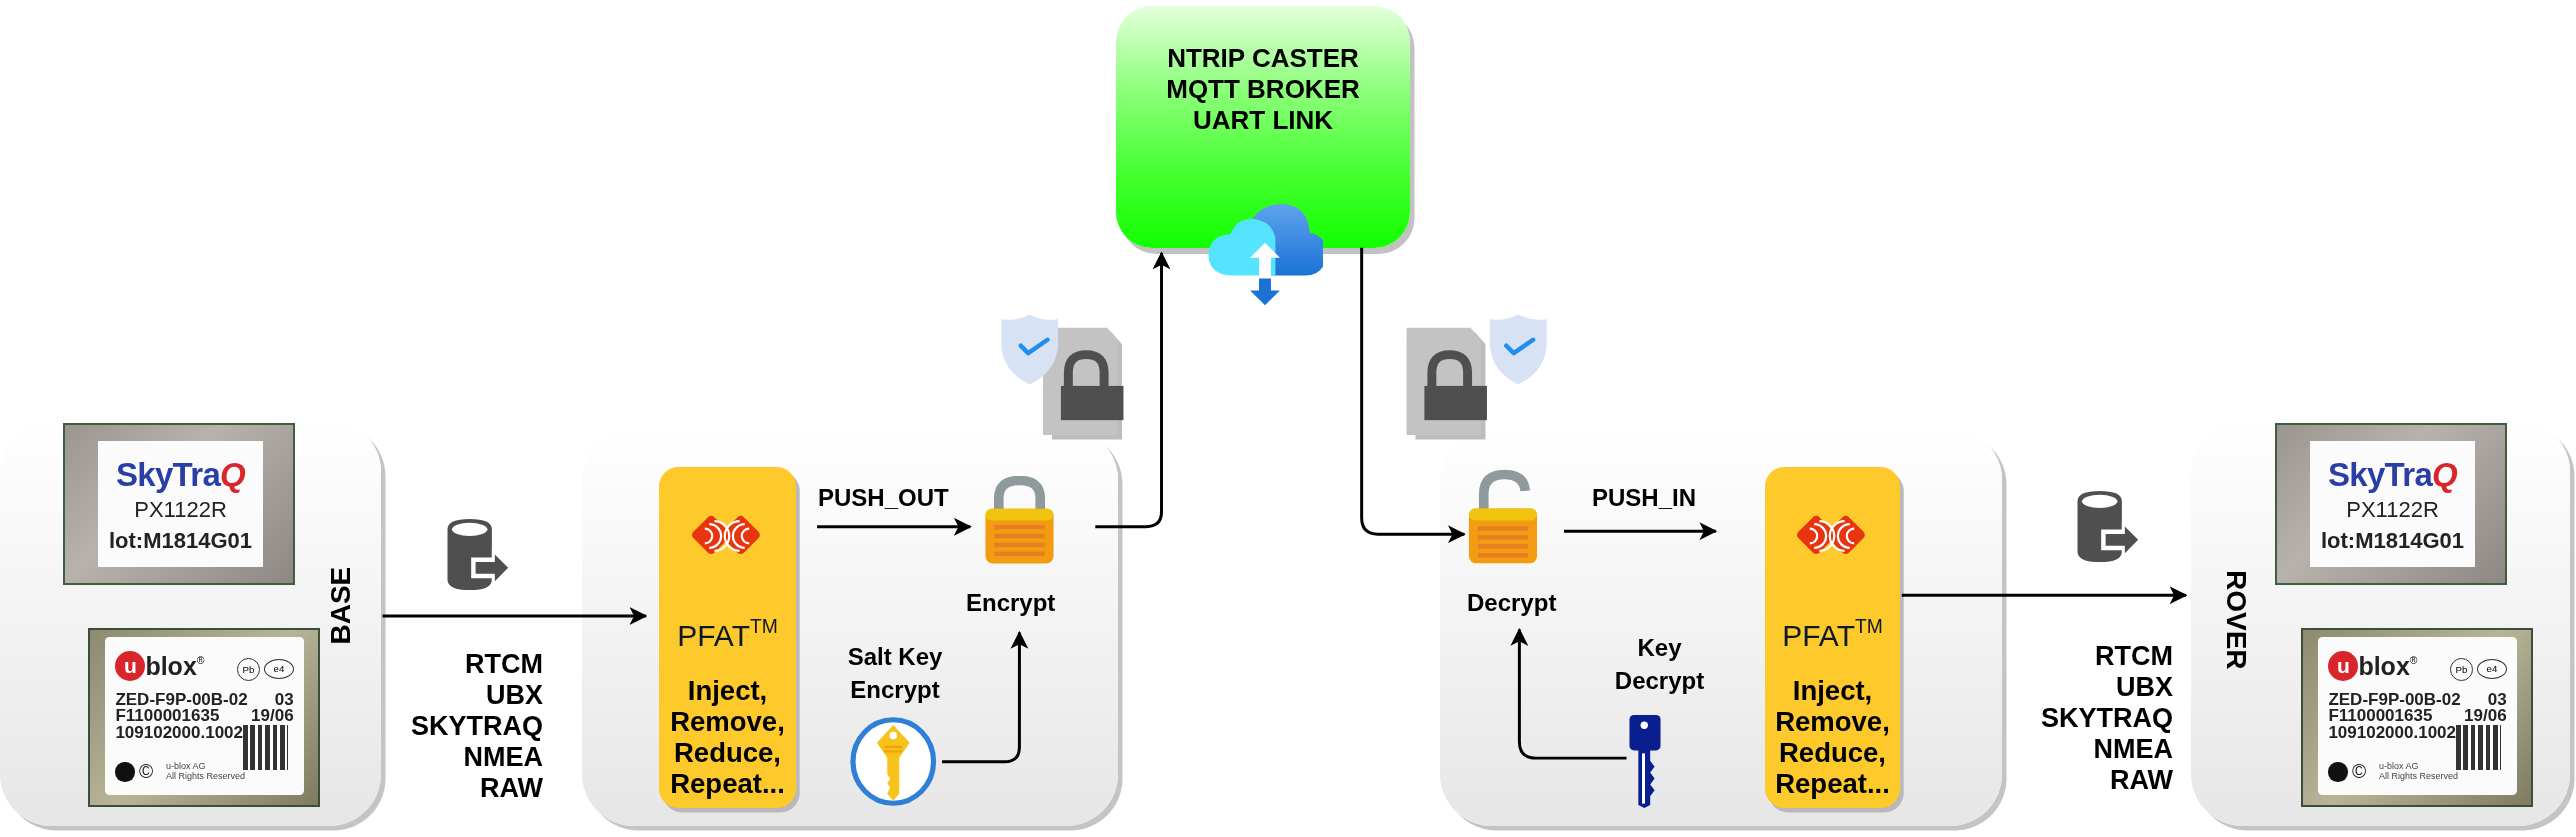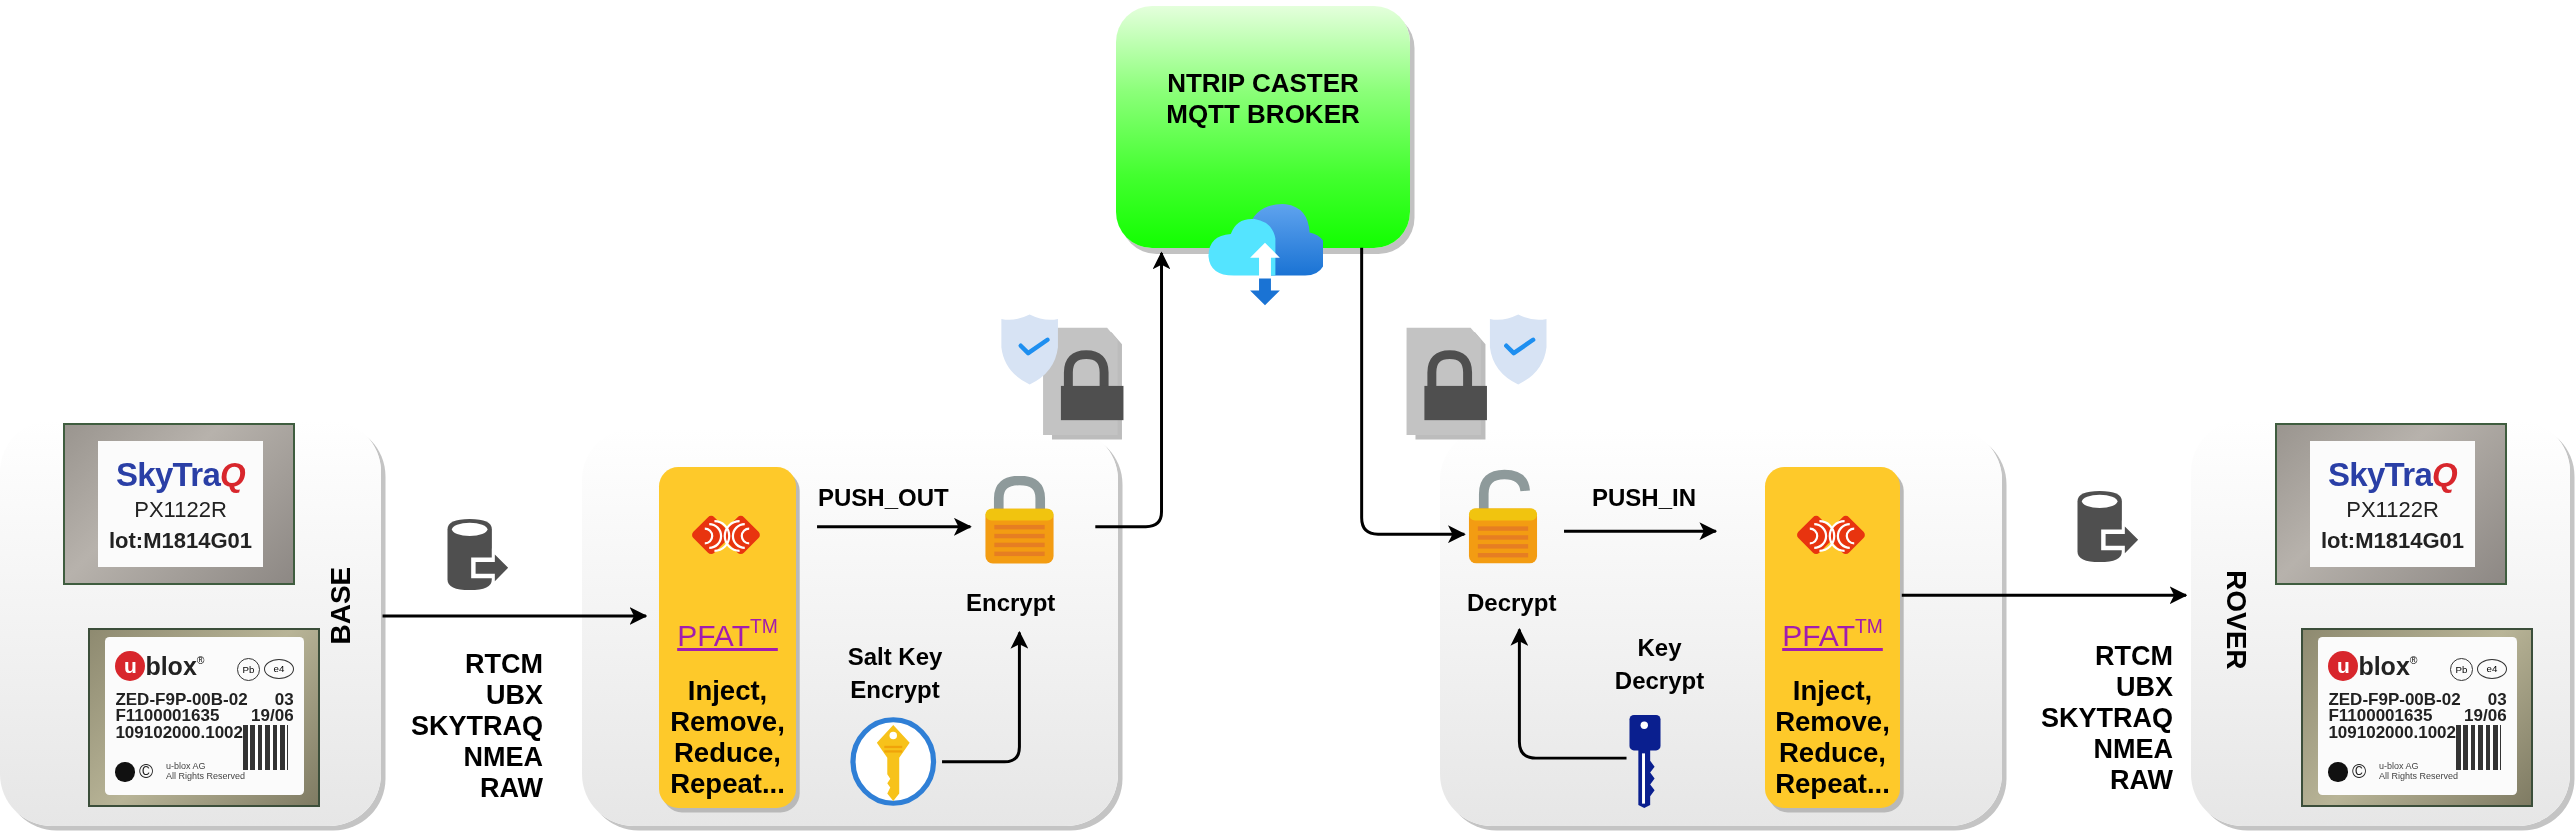--- a/index.html
+++ b/index.html
@@ -33,21 +33,21 @@
   .skytraq-logo { color: #2a3fa6; font-weight: bold; font-size: 33px; letter-spacing: -0.7px; }
   .skytraq-logo .q { color: #d8262c; font-style: italic; }
   .chip-line { color: #222; font-size: 22px; }
   .ublox-line { color: #222; font-weight: bold; font-size: 18.6px; line-height: 22px; white-space: pre; }
   .vtext { position: absolute; font-weight: bold; font-size: 28px; color: #000; white-space: nowrap; }
   .formats { position: absolute; font-weight: bold; font-size: 27px; line-height: 31px; text-align: right; color:#000; }
   .pfat {
     position: absolute; background: #fec92a; border-radius: 19.3px;
     box-shadow: 3.7px 4.5px 0 #b9b9b9;
   }
-  .pfat-title { position:absolute; left:0; right:0; text-align:center; font-size: 30px; color:#a21caf;text-decoration:underline; }
+  .pfat-title { position:absolute; left:0; right:0; text-align:center; font-size: 30px; color:#0f172a; }
   .pfat-title sup { font-size: 19.3px; vertical-align: 13.4px; }
   .pfat-list { position:absolute; left:0; right:0; text-align:center; font-size: 27.5px; line-height: 31px; font-weight:bold; color:#000; }
   .lbl { position: absolute; font-weight: bold; font-size: 24px; color: #000; white-space: nowrap; }
   .green-box {
     position: absolute; border-radius: 36px;
     background: linear-gradient(180deg, #e4ffdc 0%, #8cff7a 35%, #43ff2f 70%, #12ff00 100%);
     box-shadow: 4.5px 6px 0 #c2c2c2;
   }
   .green-text { position:absolute; left:0; right:0; text-align:center; font-weight:bold; font-size: 26px; line-height: 31px; color:#000; }
   svg.overlay { position:absolute; left:0; top:0; }
@@ -155,23 +155,24 @@
   <path d="M96 34 L182 34 L196 50 L196 178 L102 178 L102 40 Z" fill="#bcbcbc"></path>
   <path d="M90 28 L176 28 L190 44 L190 172 L90 172 Z" fill="#c3c3c3"></path>
   <path d="M124 112 L124 88 Q124 64 148 64 Q172 64 172 88 L172 112" fill="none" stroke="#4f4f4f" stroke-width="12"></path>
   <rect x="116" y="110" width="86" height="0" fill="#4f4f4f"></rect>
   <rect x="114" y="106" width="84" height="46" fill="#4f4f4f"></rect>
   <path d="M36 10 Q56 20 74 16 L74 54 Q70 88 36 104 Q2 88 -2 54 L-2 16 Q16 20 36 10 Z" transform="translate(36 0)" fill="#d7e3f4"></path>
   <path d="M60 52 L70 62 L96 44" fill="none" stroke="#1e8ff0" stroke-width="6" stroke-linecap="round" stroke-linejoin="round"></path>
 </svg>
 
 <div class="green-box" style="left:1116px;top:6px;width:294px;height:242px;">
-  <div class="green-text" style="top:62px;">
+  <div class="green-text" style="top:37px;">
     <div>NTRIP CASTER</div>
     <div>MQTT BROKER</div>
+    <div>UART LINK</div>
   </div>
 </div>
 <svg class="abs" style="left:1204px;top:198px;" width="119" height="112" viewBox="0 0 160 150">
   <defs>
     <linearGradient id="cg1" x1="0" y1="0" x2="0" y2="1">
         <stop offset="0" stop-color="#5fa3ee"></stop>
         <stop offset="1" stop-color="#1a73d4"></stop>
       </linearGradient>
   </defs>
   <path d="M60 40 Q70 6 110 8 Q140 12 142 46 Q168 52 164 80 Q160 104 136 104 L80 104 Z" fill="url(#cg1)"></path>

